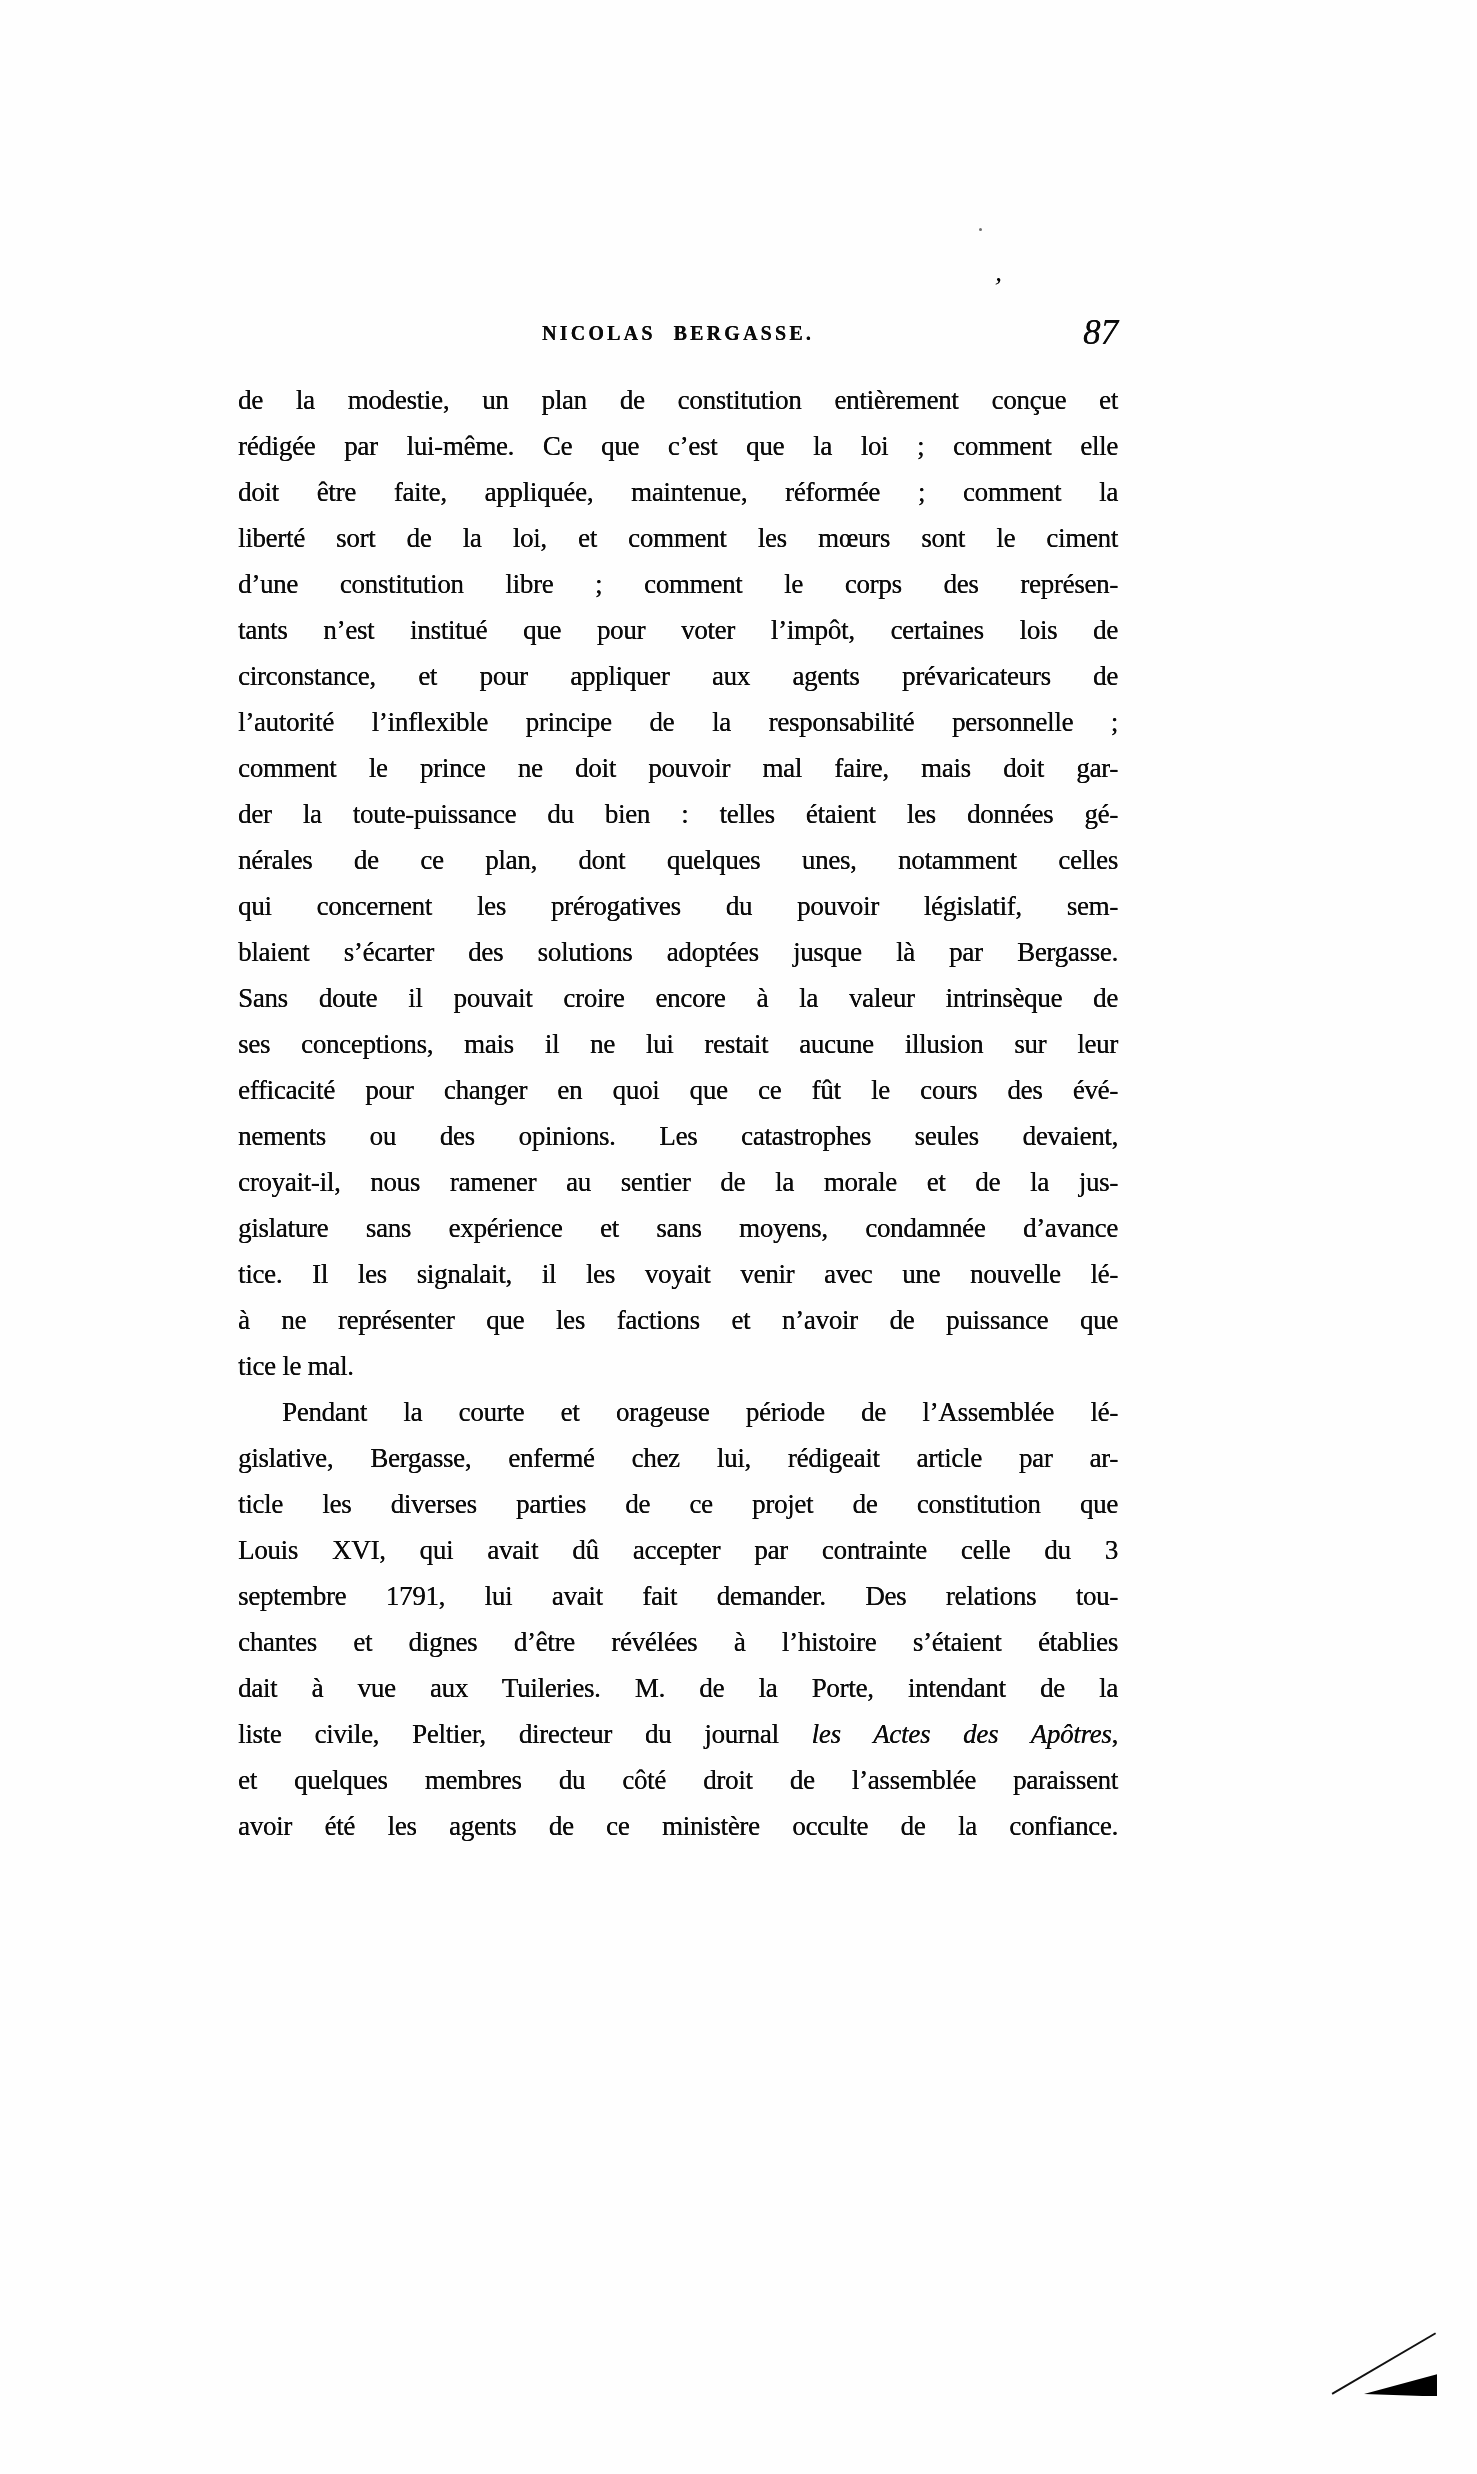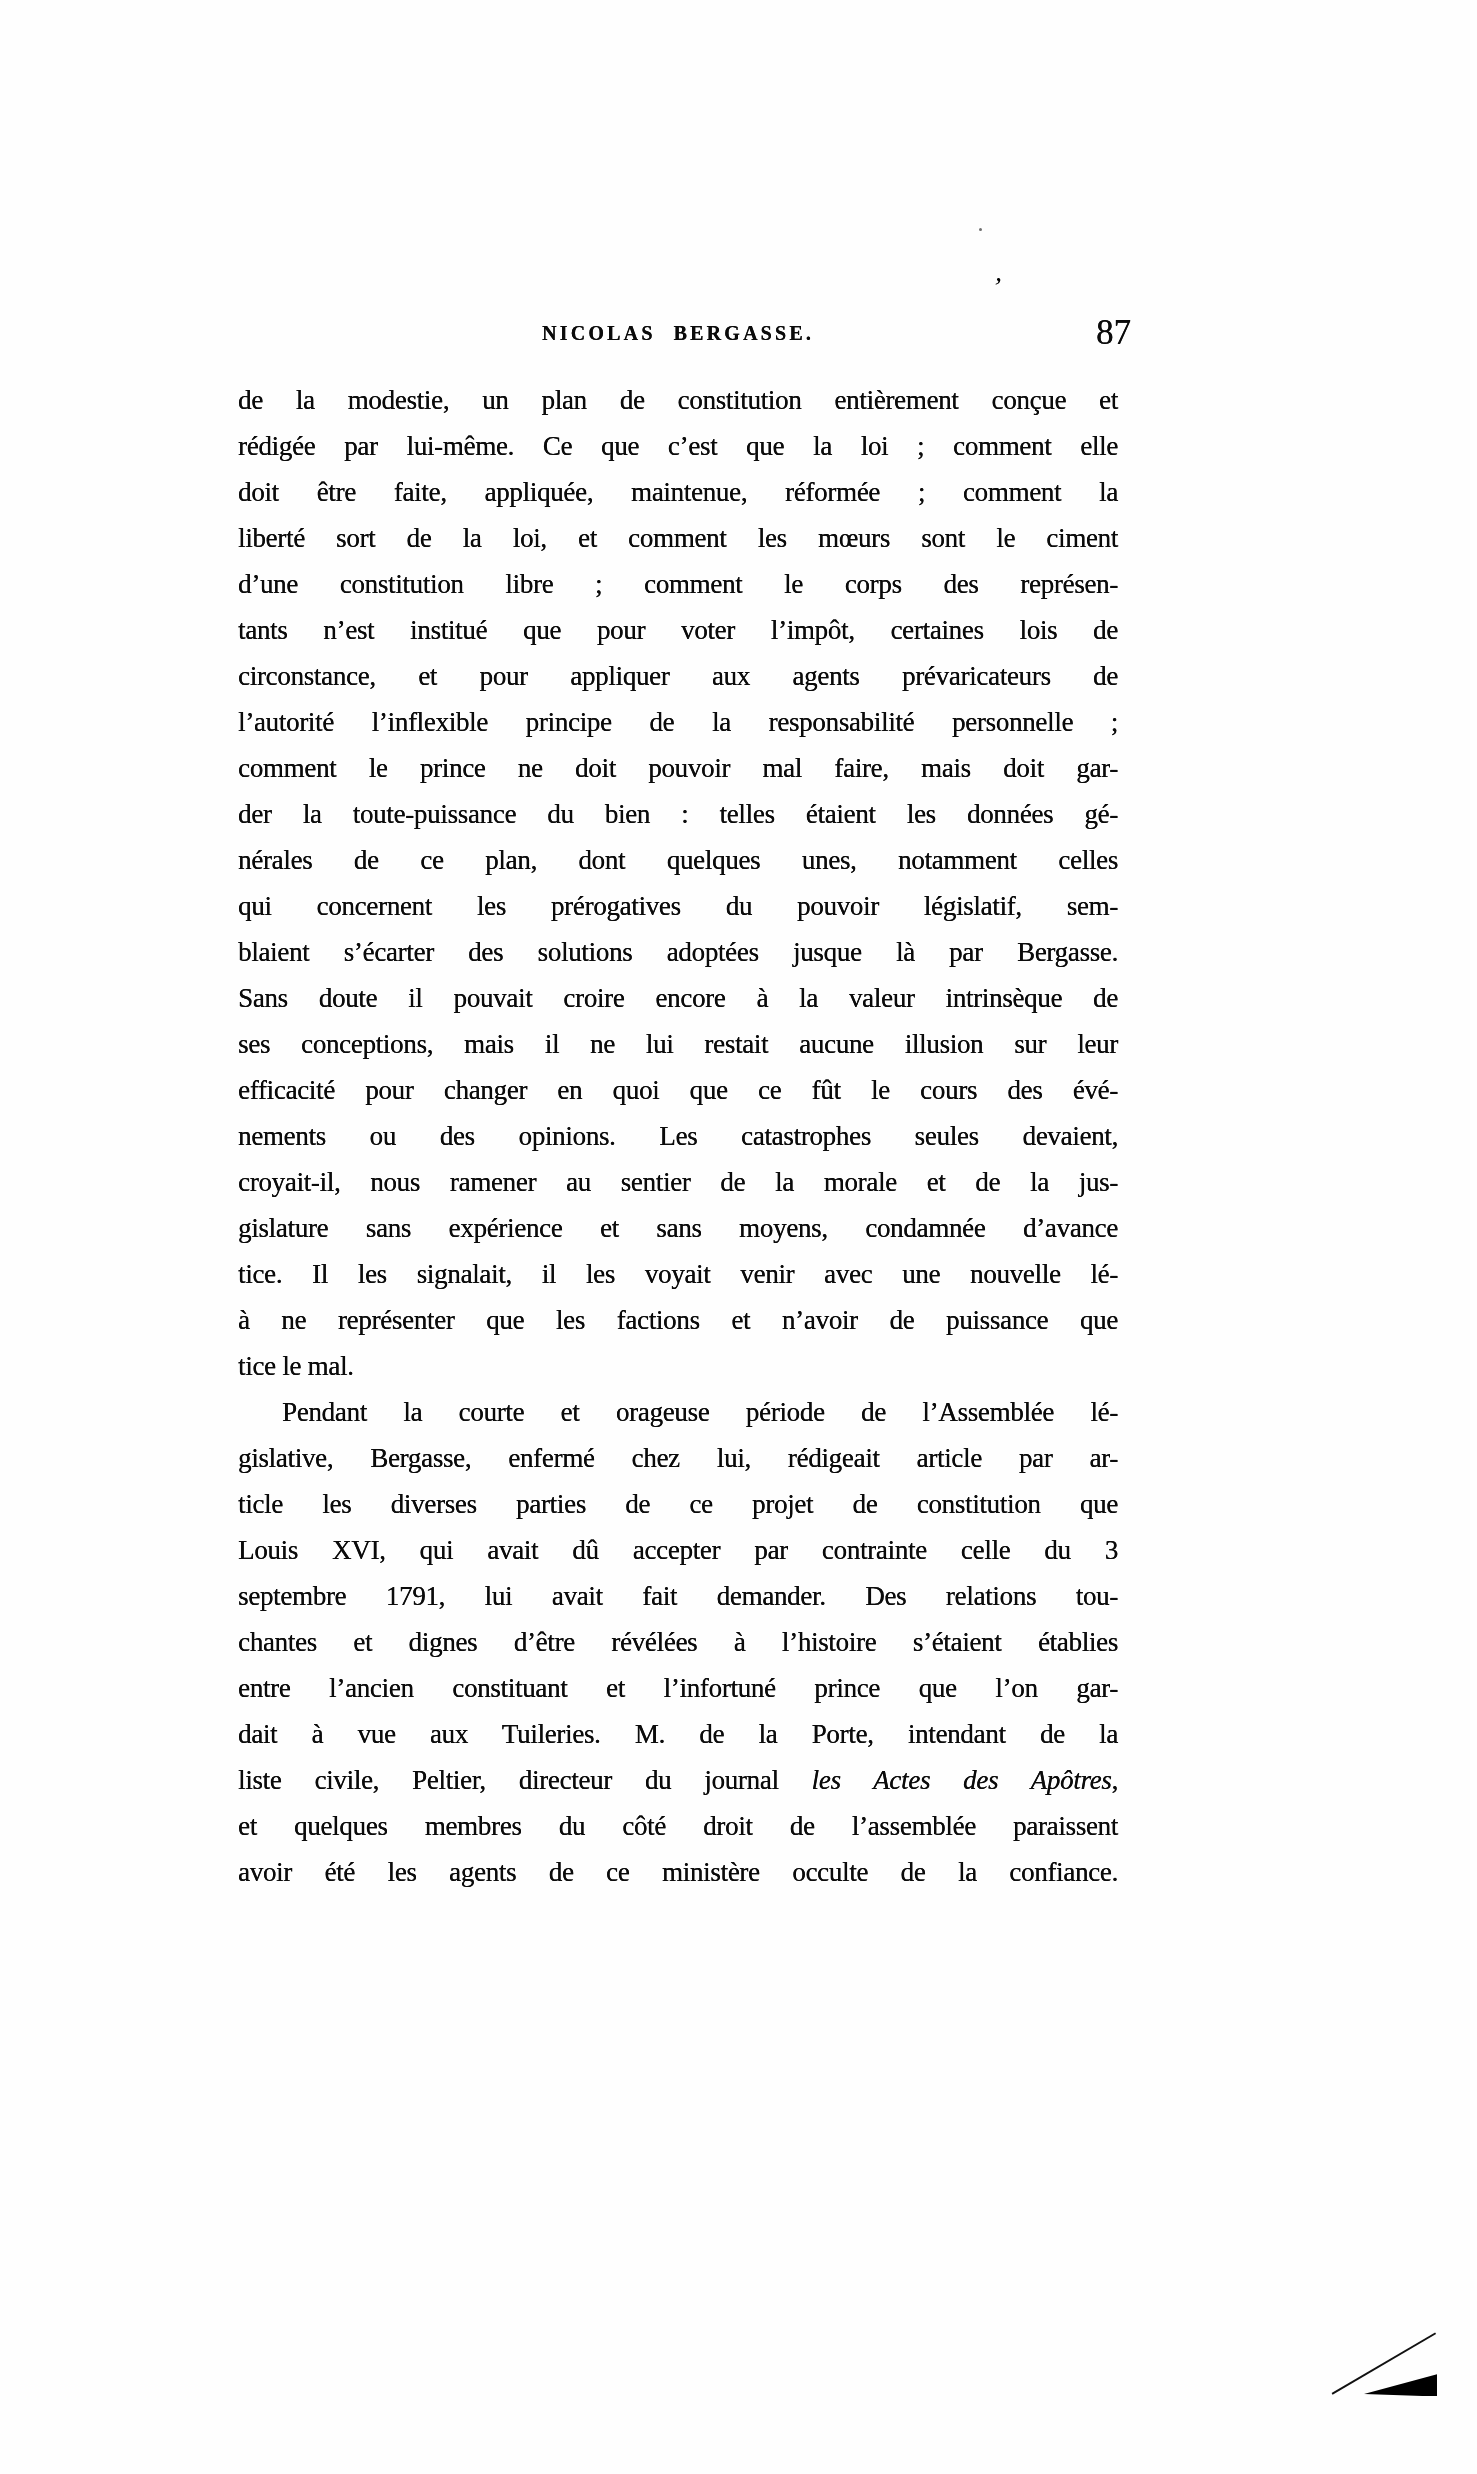--- a/index.html
+++ b/index.html
@@ -17,24 +17,25 @@
     left: 238px; top: 322px; width: 880px;
     text-align: center;
     font-size: 20px;
     letter-spacing: 3.2px;
     word-spacing: 9.7px;
     font-weight: bold;
     text-shadow: 0.2px 0 0 currentColor;
   }
   .folio {
     position: absolute;
-    left: 251px; top: 313px; width: 880px;
+    left: 238px; top: 313px; width: 880px;
     text-align: right;
     font-size: 35px;
     text-shadow: 0.2px 0 0 currentColor;
+    font-style: italic;
   }
   .body-text {
     position: absolute;
     left: 238px; top: 377px; width: 880px;
     font-size: 27px;
     letter-spacing: -0.3px;
     text-shadow: 0.2px 0 0 currentColor;
   }
   .line {
     height: 46px;
@@ -111,21 +112,20 @@
       <div class="line">gislature sans expérience et sans moyens, condamnée d’avance</div>
       <div class="line">tice. Il les signalait, il les voyait venir avec une nouvelle lé-</div>
       <div class="line">à ne représenter que les factions et n’avoir de puissance que</div>
       <div class="line no-just">tice le mal.</div>
       <div class="line indent">Pendant la courte et orageuse période de  l’Assemblée lé-</div>
       <div class="line">gislative, Bergasse, enfermé chez lui, rédigeait article par ar-</div>
       <div class="line">ticle les diverses parties de ce projet de constitution que</div>
       <div class="line">Louis XVI, qui avait dû accepter par contrainte celle du 3</div>
       <div class="line">septembre 1791, lui avait fait demander. Des relations tou-</div>
       <div class="line">chantes et dignes d’être révélées à l’histoire s’étaient établies</div>
-      <div class="line">entre l’ancien constituant et l’infortuné prince que l’on gar-</div>
       <div class="line">dait à vue aux Tuileries. M. de la Porte, intendant de la</div>
       <div class="line"><span>liste civile, Peltier, directeur du journal </span><span class="it">les Actes des Apôtres</span><span>,</span></div>
       <div class="line">et quelques membres du côté droit de l’assemblée paraissent</div>
       <div class="line">avoir été les agents de ce ministère occulte de la confiance.</div>
     </div>
 
   <div class="corner-line"></div>
   <div class="corner-wedge"></div>
 
 </div>

